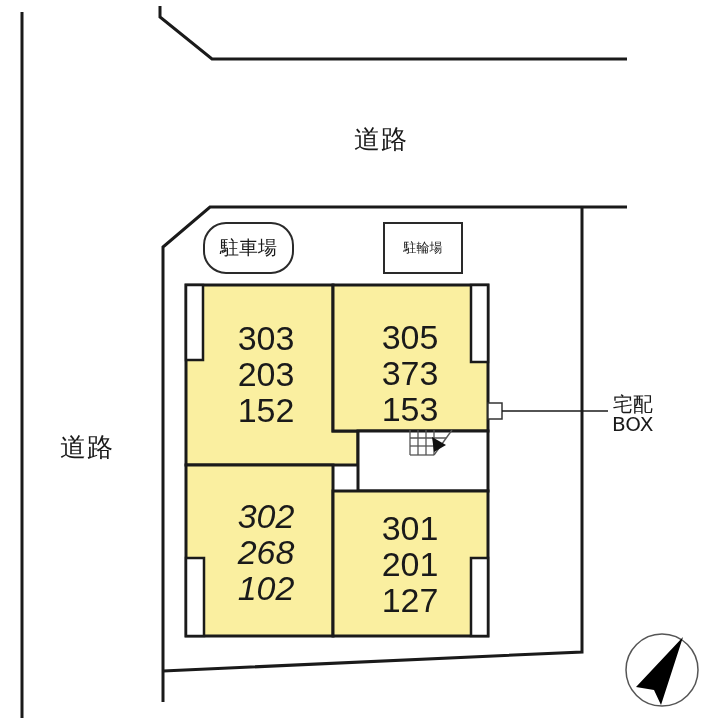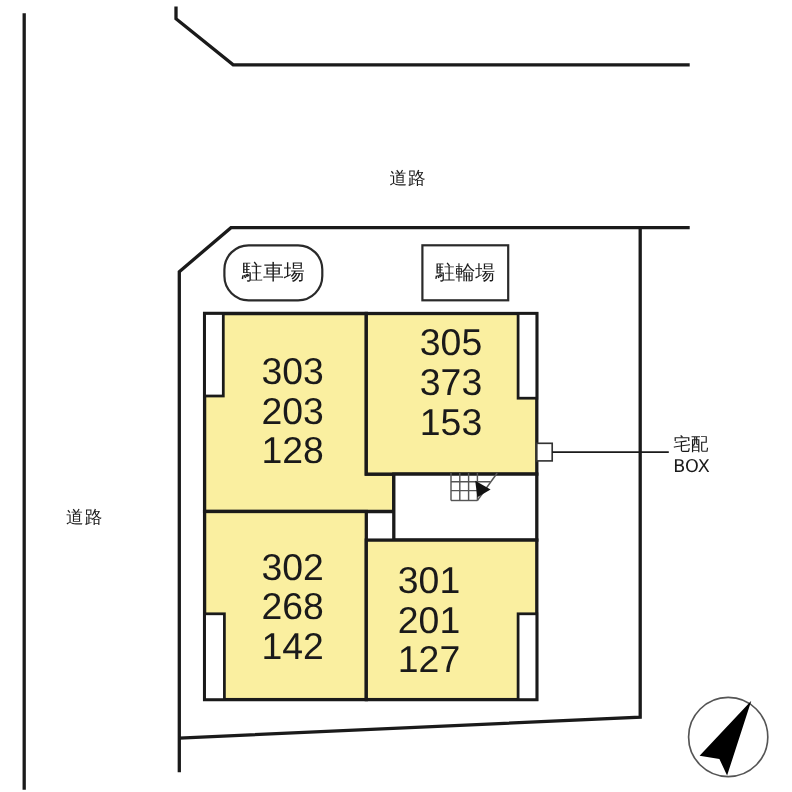--- a/index.html
+++ b/index.html
@@ -1,25 +1,25 @@
 <!DOCTYPE html>
 <html><head>
 <meta charset="utf-8">
 <style>
   html, body { margin: 0; padding: 0; background: #ffffff; }
   body { width: 720px; height: 720px; position: relative; overflow: hidden; }
   svg { position: absolute; left: 0; top: 0; }
   .lbl { position: absolute; font-family: "DejaVu Sans", "Liberation Sans", sans-serif; color: #1a1a1a; white-space: nowrap; }
-  .road { font-size: 16px; letter-spacing: 1px; margin-top: 30px; }
+  .road { font-size: 26px; letter-spacing: 1px; }
   .facility-box { position: absolute; border: 2px solid #2a2a2a; background: #fff; box-sizing: border-box;
                   display: flex; align-items: center; justify-content: center;
                   font-family: "DejaVu Sans", "Liberation Sans", sans-serif; font-size: 19px; color: #1a1a1a; }
   .unit-label { position: absolute; display: flex; flex-direction: column; align-items: center;
                 font-family: "Liberation Sans", "DejaVu Sans", sans-serif; font-size: 34px; line-height: 36px; color: #1a1a1a; }
-  .delivery { font-size: 16px; line-height: 20px; }
+  .delivery { font-size: 20px; line-height: 20px; text-align: center; }
 </style>
 </head>
 <body>
 
 <svg width="720" height="720" viewBox="0 0 720 720">
 
   <line x1="22" y1="12" x2="22" y2="718" stroke="#1a1a1a" stroke-width="3"></line>
 
   <polyline points="160,6 160,17 212,59 627,59" fill="none" stroke="#1a1a1a" stroke-width="3"></polyline>
 
@@ -62,41 +62,41 @@
     <polygon points="683,637 661,705 654,690 636,687" fill="#000000"></polygon>
   </g>
 </svg>
 
 <div class="lbl road" style="left:354px; top:122px;">道路</div>
 <div class="lbl road" style="left:60px; top:430px;">道路</div>
 
 <div class="facility-box" style="left:203px; top:222px; width:91px; height:52px;border-radius:23px;">
   <span>駐車場</span>
 </div>
-<div class="facility-box" style="left:383px; top:222px; width:80px; height:52px; font-size:18px;">
+<div class="facility-box" style="left:383px; top:222px; width:80px; height:52px; font-size:13px;">
   <span>駐輪場</span>
 </div>
 
 <div class="lbl delivery" style="left:612px; top:394px;">
   <div>宅配</div>
   <div>BOX</div>
 </div>
 
 <div class="unit-label" style="left:226px; top:320px; width:80px;">
   <span>303</span>
   <span>203</span>
-  <span>128</span>
+  <span>152</span>
 </div>
-<div class="unit-label" style="left:370px; top:294px; width:80px;">
+<div class="unit-label" style="left:370px; top:319px; width:80px;">
   <span>305</span>
   <span>373</span>
   <span>153</span>
 </div>
-<div class="unit-label" style="left:226px; top:498px; width:80px;">
+<div class="unit-label" style="left:226px; top:498px; width:80px;font-style:italic;">
   <span>302</span>
   <span>268</span>
-  <span>142</span>
+  <span>102</span>
 </div>
-<div class="unit-label" style="left:350px; top:510px; width:80px;">
+<div class="unit-label" style="left:370px; top:510px; width:80px;">
   <span>301</span>
   <span>201</span>
   <span>127</span>
 </div>
 
 </body></html>

